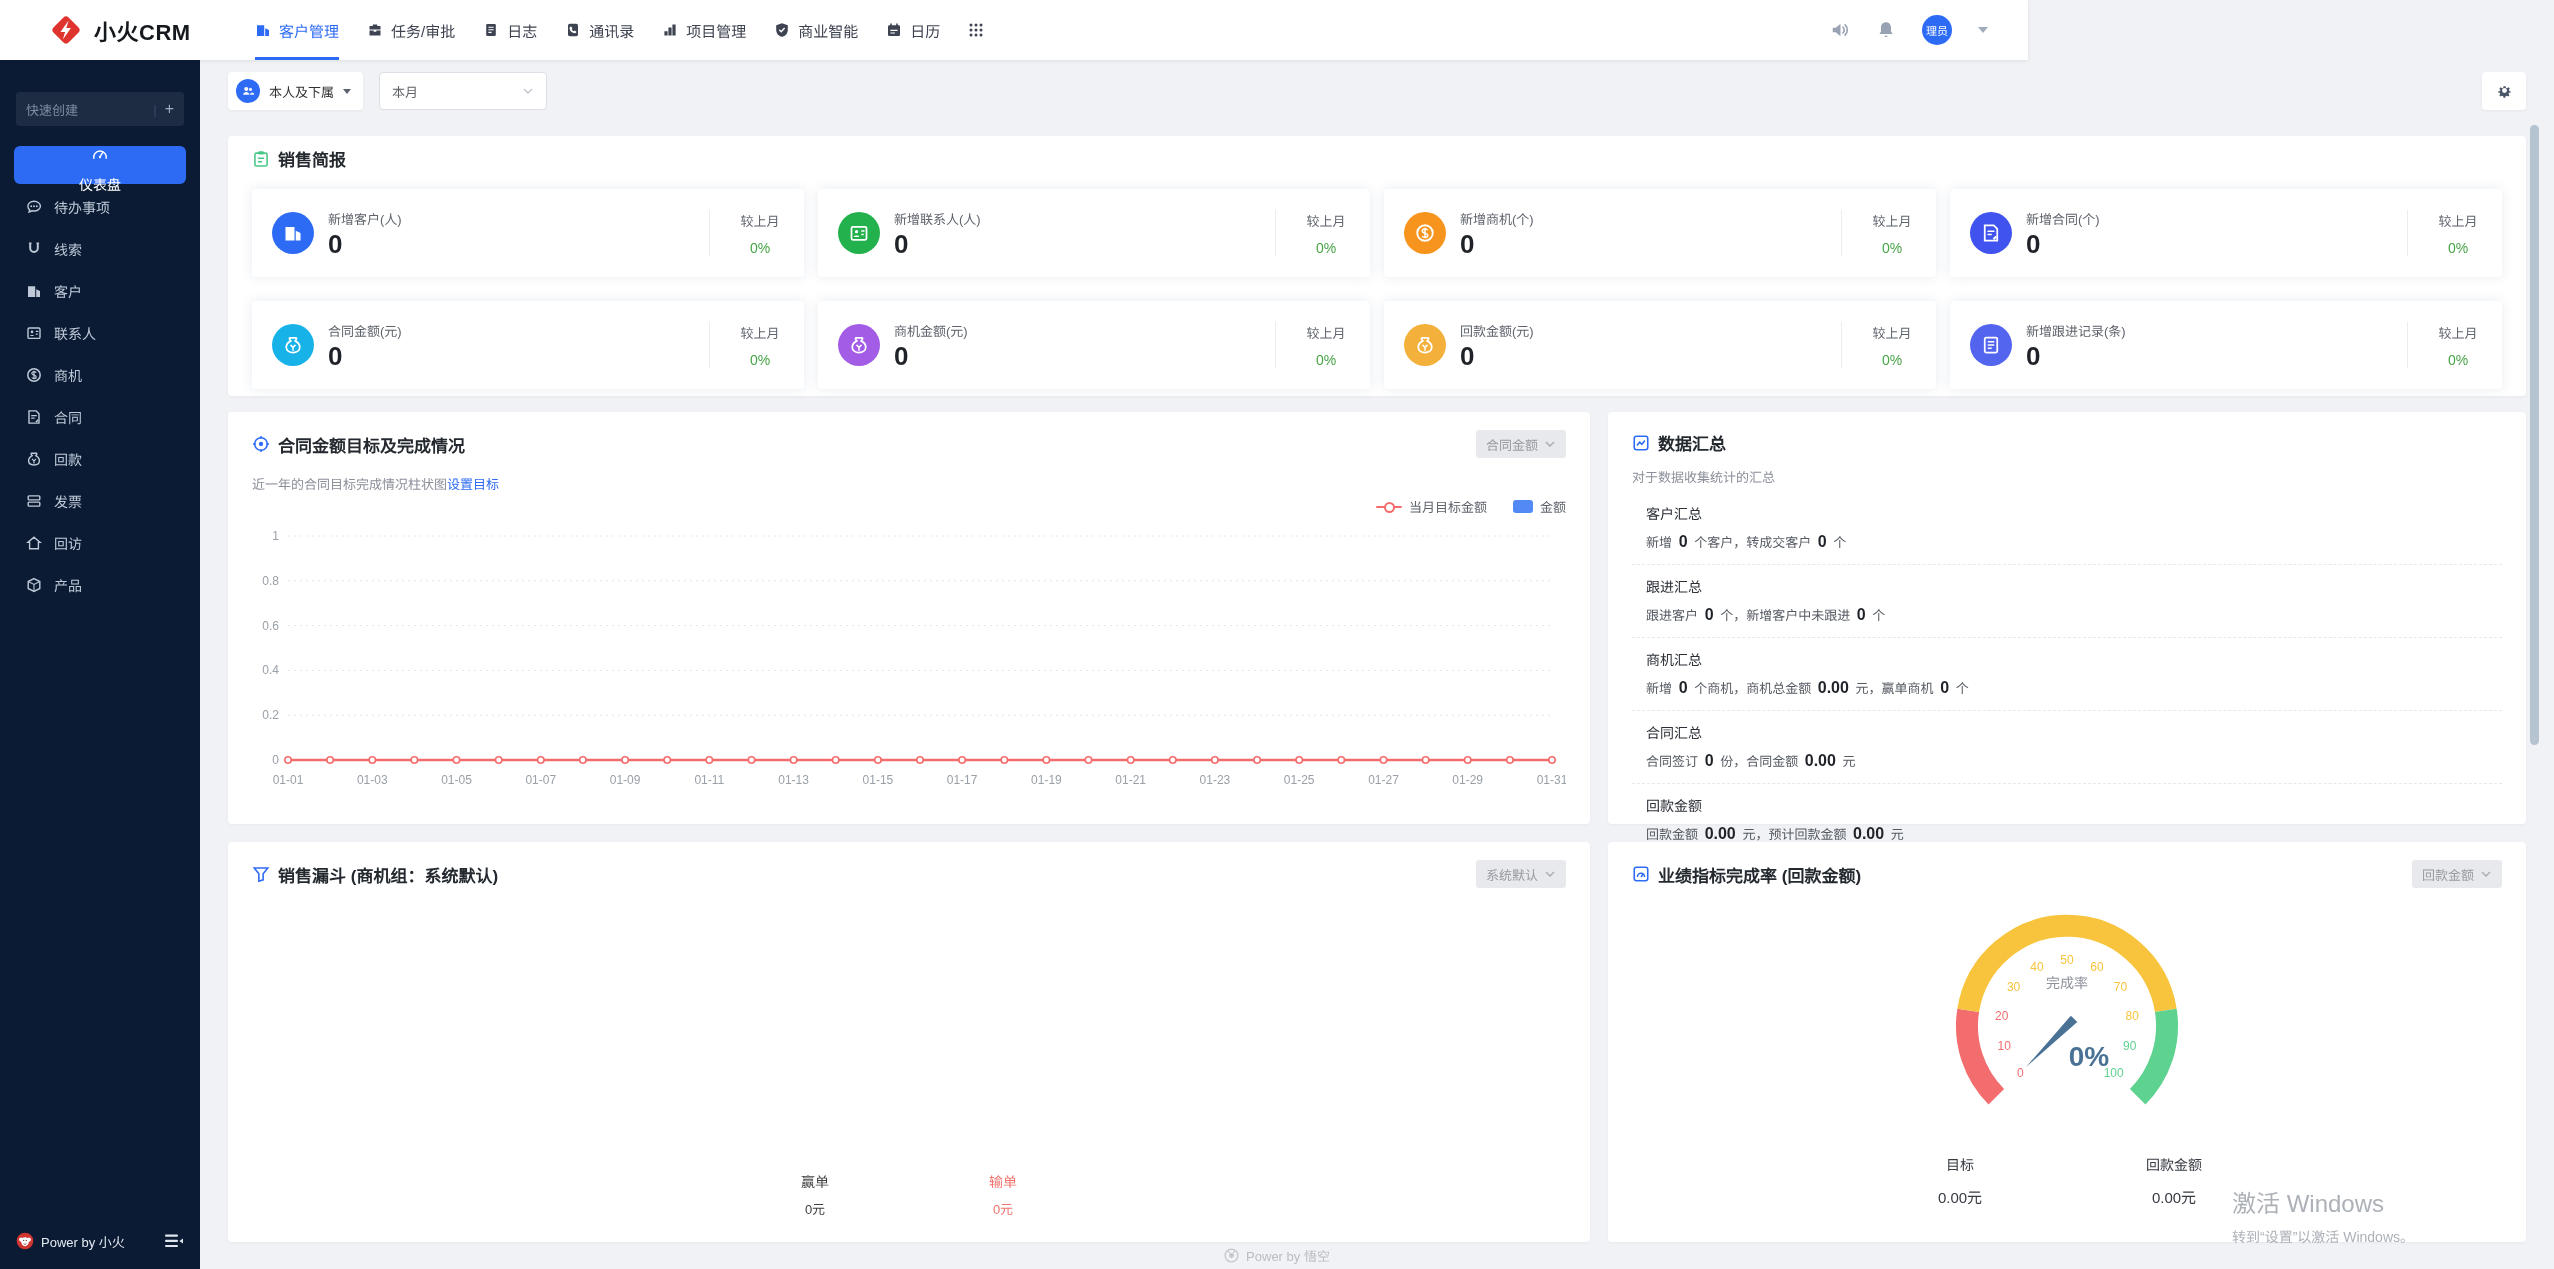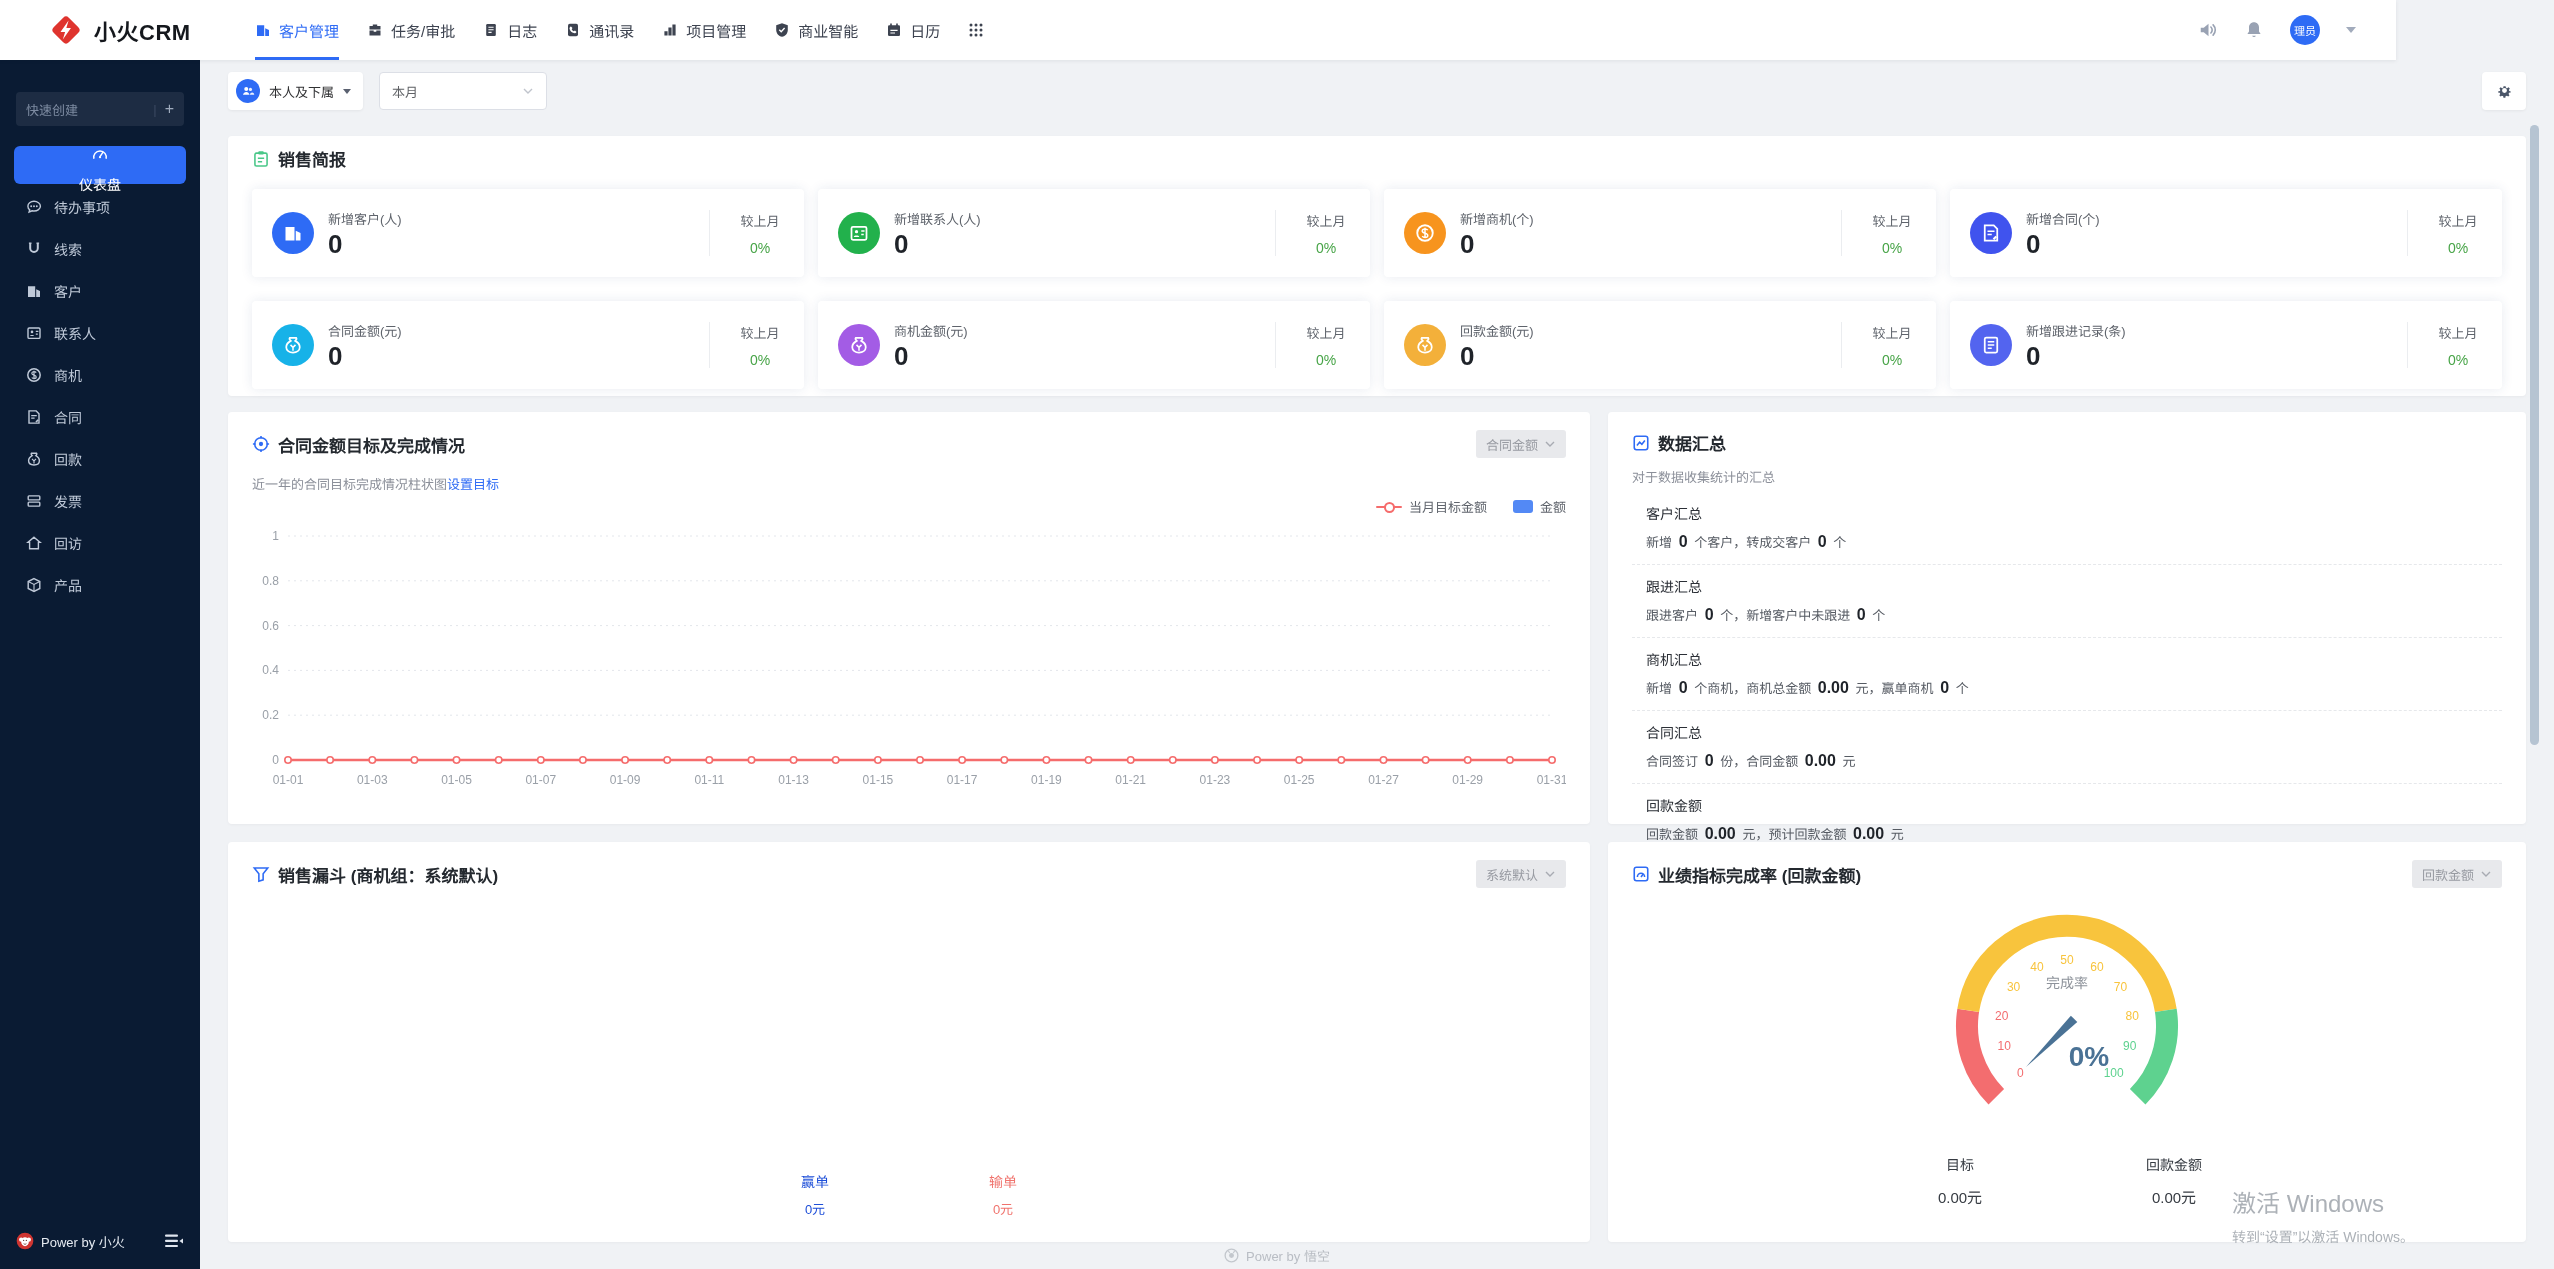--- a/index.html
+++ b/index.html
@@ -1,21 +1,21 @@
 <!DOCTYPE html>
 <html lang="zh-CN"><head>
 <meta charset="utf-8">
 <style>
   * { margin:0; padding:0; box-sizing:border-box; }
   html,body { width:2554px; height:1269px; overflow:hidden; }
   body { font-family:"Liberation Sans","DejaVu Sans",sans-serif; background:#f0f2f5; color:#303133; }
   .app { position:relative; width:2554px; height:1269px; overflow:hidden; }
 
   
-  .topbar { position:absolute; left:0; top:0; width:2396px; height:60px; background:#fff;
+  .topbar { position:absolute; left:0; top:0; width:2028px; height:60px; background:#fff;
             box-shadow:0 1px 4px rgba(0,21,41,.08); display:flex; align-items:center; z-index:20; }
   .logo { display:flex; align-items:center; gap:10px; margin-left:48px; width:165px; }
   .logo-mark { width:36px; height:36px; }
   .logo-text { font-size:22px; font-weight:bold; color:#15181d; letter-spacing:.5px; white-space:nowrap; }
   .nav-tabs { display:flex; align-items:stretch; height:60px; margin-left:42px; gap:28px; }
   .tab { position:relative; display:flex; align-items:center; gap:8px; font-size:15px; color:#3d4350; cursor:pointer; }
   .tab .ticon { width:16px; height:16px; display:inline-flex; }
   .tab.active { color:#2e6bf5; }
   .tab.active::after { content:""; position:absolute; left:0; right:0; bottom:0; height:3px; background:#2e6bf5; }
   .nav-right { margin-left:auto; margin-right:40px; display:flex; align-items:center; gap:26px; }
@@ -102,21 +102,21 @@
   .sum-sec:last-child { border-bottom:none; }
   .sum-title { font-size:14px; color:#2b2f36; }
   .sum-detail { font-size:13px; color:#565b63; margin-top:9px; }
   .sum-detail b { font-size:16px; color:#1f2329; margin:0 3px; }
 
   
   .funnel-panel { height:400px; padding:18px 24px; position:relative; }
   .funnel-legend { position:absolute; left:0; right:0; bottom:24px; display:flex; justify-content:center; gap:160px; text-align:center; }
   .fl-label { font-size:14px; }
   .fl-value { font-size:13px; margin-top:8px; }
-  .fl-win { color:#1d4ed8; } .fl-lose { color:#f0736d; }
+  .fl-win { color:#404040; } .fl-lose { color:#f0736d; }
 
   .gauge-panel { height:400px; padding:18px 24px; position:relative; }
   .gauge-wrap { display:flex; flex-direction:column; align-items:center; margin-top:8px; }
   .gauge-stats { display:flex; justify-content:center; gap:130px; margin-top:2px; }
   .gs-col { text-align:center; min-width:84px; }
   .gs-label { font-size:14px; color:#363b42; }
   .gs-value { font-size:15px; color:#363b42; margin-top:12px; }
 
   
   .page-footer { position:absolute; left:0; right:0; bottom:4px; display:flex; justify-content:center; align-items:center;

